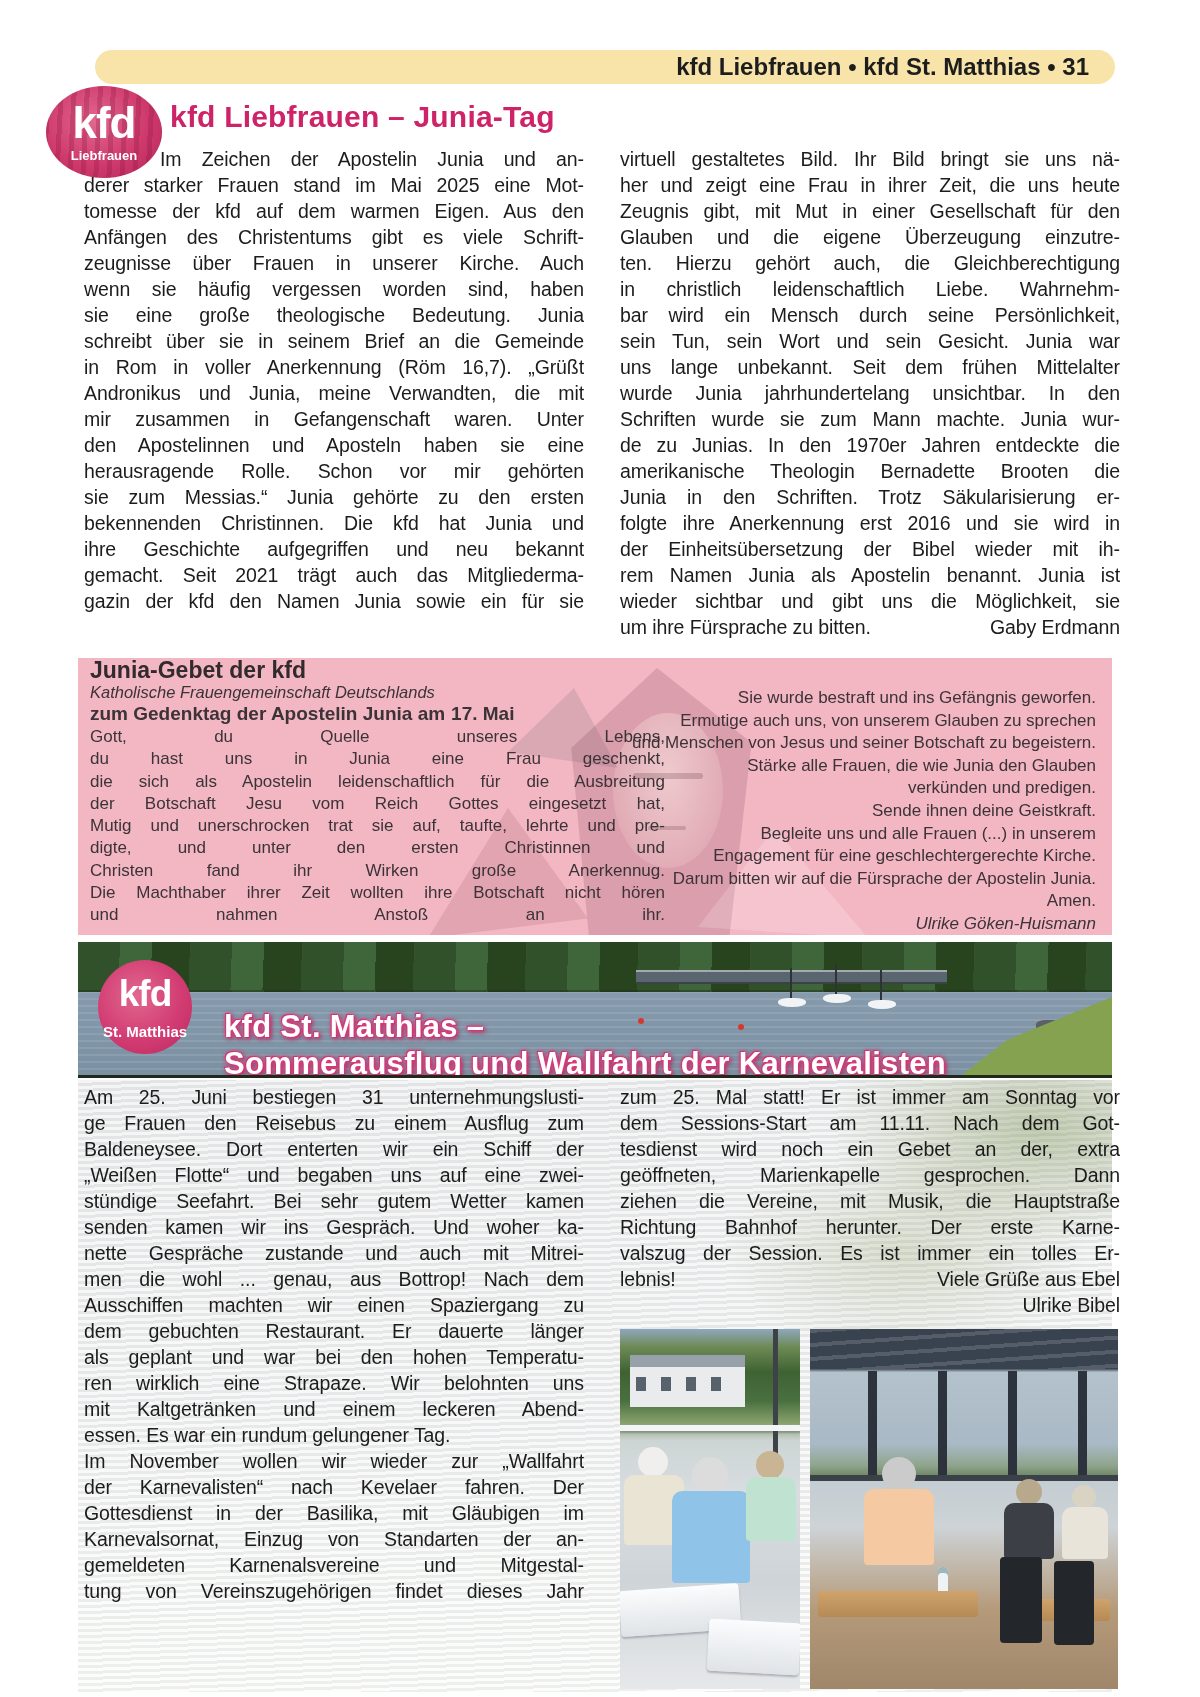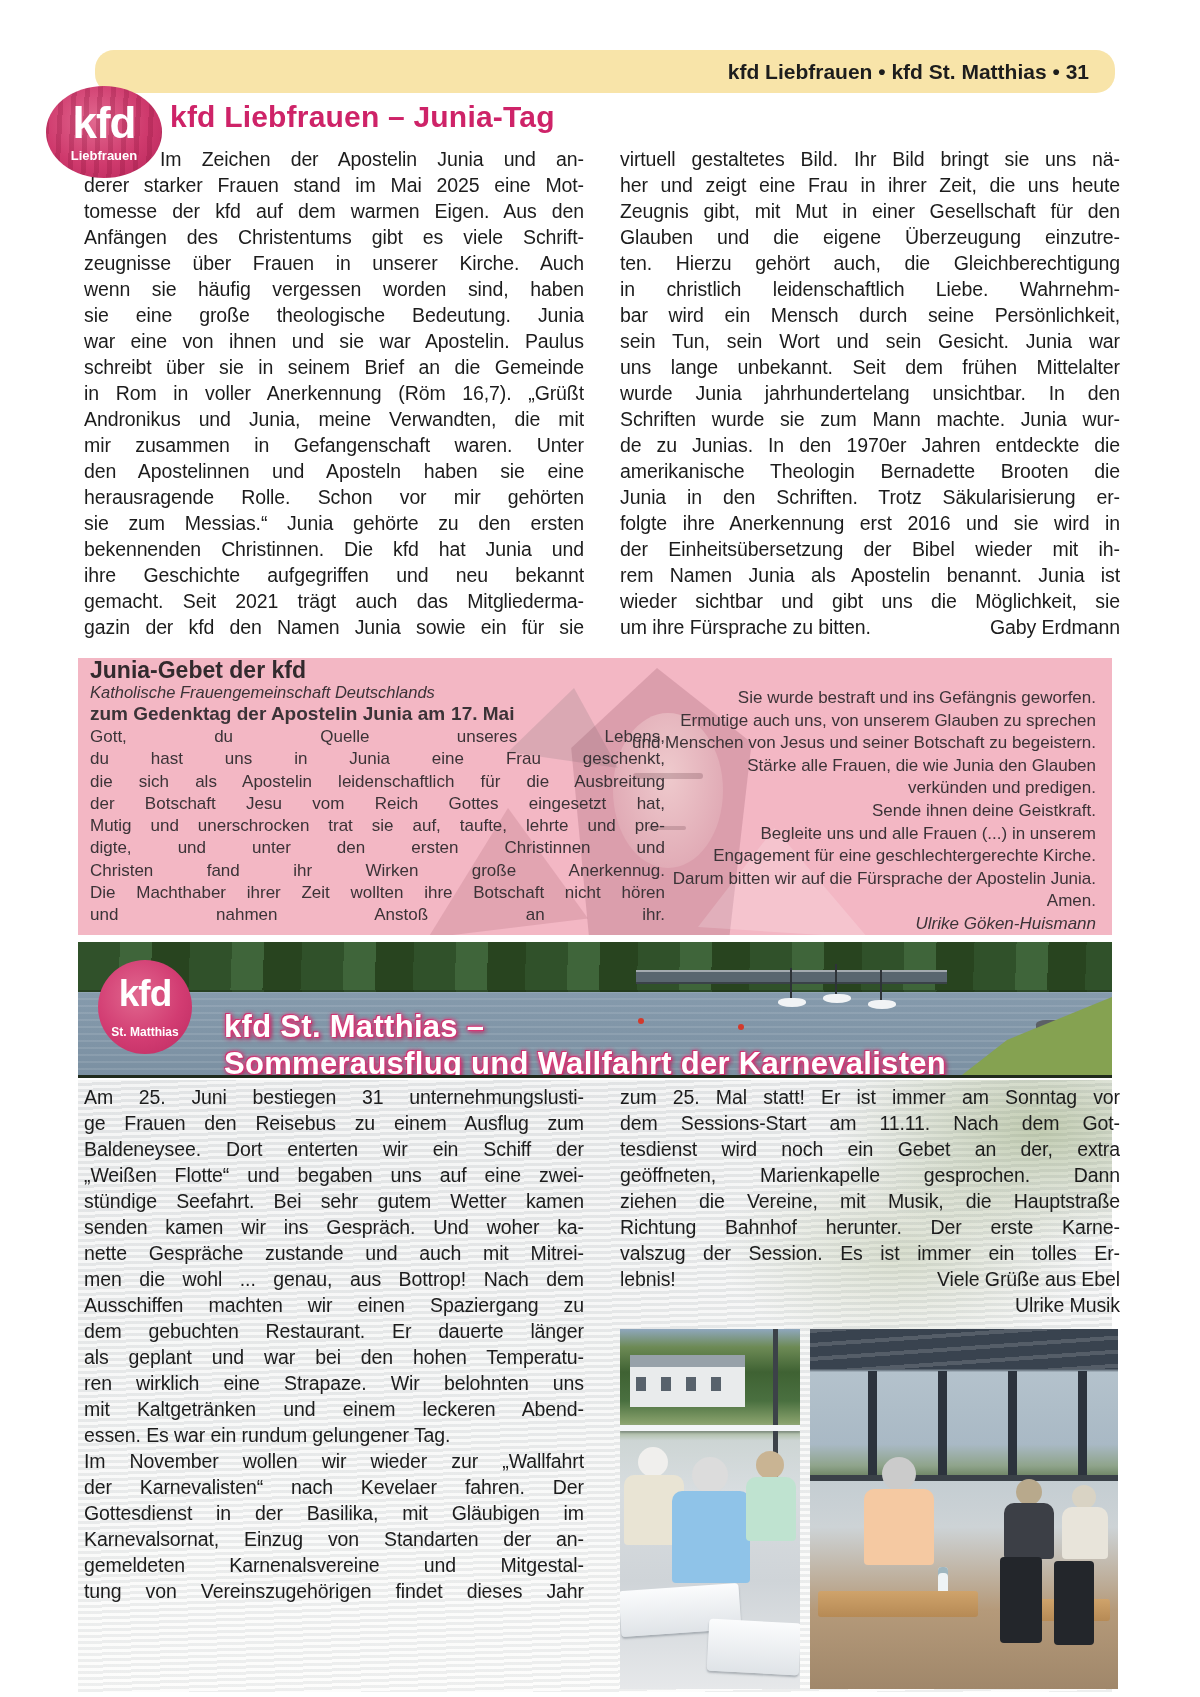--- a/index.html
+++ b/index.html
@@ -1,22 +1,22 @@
 <!DOCTYPE html>
 <html style="--brand_pink: #ce2368; --header_bar: #f8e4a9; --prayer_box: #f3b7c4; --logo_pink: #d23c72;"><head>
 <meta charset="utf-8">
 <style>
   html,body{margin:0;padding:0;background:#fff;}
   .page{position:relative;width:1200px;height:1697px;background:#fff;overflow:hidden;
         font-family:"Liberation Sans","DejaVu Sans",sans-serif;color:#1c1c1c;}
 
   
-  .header-bar{position:absolute;left:95px;top:50px;width:1020px;height:43px;border-radius:19px;
+  .header-bar{position:absolute;left:95px;top:50px;width:1020px;height:34px;border-radius:19px;
       background:var(--header_bar,#f8e4a9);display:flex;align-items:center;justify-content:flex-end;
-      padding-right:26px;box-sizing:border-box;font-weight:bold;font-size:21px;color:#1d1d1d;}
+      padding-right:26px;box-sizing:border-box;font-weight:bold;font-size:24px;color:#1d1d1d;}
 
   
   .lf-logo{position:absolute;left:46px;top:86px;width:116px;height:92px;border-radius:50%;
       background:
         repeating-linear-gradient(93deg, rgba(140,20,60,.28) 0 5px, rgba(255,255,255,0) 5px 13px),
         radial-gradient(ellipse at 42% 38%, #e1688f 0%, #cf3a6d 55%, #b5255a 100%);
       display:flex;flex-direction:column;align-items:center;justify-content:center;}
   .lf-kfd{color:#fff;font-weight:bold;font-size:44px;line-height:40px;letter-spacing:-1px;}
   .lf-sub{color:#fff;font-weight:bold;font-size:13px;line-height:13px;margin-top:6px;}
 
@@ -74,21 +74,21 @@
   .b1{left:700px;top:56px;} .b2{left:745px;top:52px;} .b3{left:790px;top:58px;}
   .motorboat{position:absolute;right:42px;top:78px;width:34px;height:14px;background:#5c6066;border-radius:30%;}
   .grass{position:absolute;right:0;bottom:0;width:150px;height:78px;background:#85a251;
       clip-path:polygon(100% 0,100% 100%,0 100%,30% 55%);}
   .buoy{position:absolute;width:6px;height:6px;border-radius:50%;background:#d33a2c;}
   .bu1{left:560px;top:76px;} .bu2{left:660px;top:82px;}
   .sm-logo{position:absolute;left:20px;top:18px;width:94px;height:94px;border-radius:50%;z-index:3;
       background:radial-gradient(circle at 42% 38%, #e1688f 0%, #d23c72 55%, #bb2a60 100%);
       display:flex;flex-direction:column;align-items:center;justify-content:center;}
   .sm-kfd{color:#fff;font-weight:bold;font-size:37px;line-height:34px;letter-spacing:-1px;}
-  .sm-sub{color:#fff;font-weight:bold;font-size:12px;line-height:12px;margin-top:15px;}
+  .sm-sub{color:#fff;font-weight:bold;font-size:15px;line-height:12px;margin-top:15px;}
   .banner-titles{position:absolute;left:146px;top:38px;z-index:3;font-weight:bold;font-size:31px;
       line-height:37px;color:#fff;letter-spacing:.3px;
       text-shadow:0 0 4px #dc3e7e,0 0 4px #dc3e7e,1px 1px 0 #c92a67,-1px -1px 0 #c92a67,2px 2px 5px #a81d52;margin-top:28px;}
 
   
   .bottom{position:absolute;left:78px;top:1080px;width:1034px;height:612px;
       background:
         radial-gradient(ellipse 300px 170px at 93% 8%, rgba(125,148,86,.42), transparent 70%),
         radial-gradient(ellipse 260px 150px at 80% 28%, rgba(146,163,108,.28), transparent 70%),
         repeating-linear-gradient(178deg, rgba(255,255,255,.5) 0 3px, rgba(208,212,216,.30) 3px 6px),
@@ -136,21 +136,20 @@
 
   <div class="main-cols">
     <div class="col lf-left">
         <div class="tl">Im Zeichen der Apostelin Junia und an-</div>
         <div class="tl">derer starker Frauen stand im Mai 2025 eine Mot-</div>
         <div class="tl">tomesse der kfd auf dem warmen Eigen. Aus den</div>
         <div class="tl">Anfängen des Christentums gibt es viele Schrift-</div>
         <div class="tl">zeugnisse über Frauen in unserer Kirche. Auch</div>
         <div class="tl">wenn sie häufig vergessen worden sind, haben</div>
         <div class="tl">sie eine große theologische Bedeutung. Junia</div>
-        <div class="tl">war eine von ihnen und sie war Apostelin. Paulus</div>
         <div class="tl">schreibt über sie in seinem Brief an die Gemeinde</div>
         <div class="tl">in Rom in voller Anerkennung (Röm 16,7). „Grüßt</div>
         <div class="tl">Andronikus und Junia, meine Verwandten, die mit</div>
         <div class="tl">mir zusammen in Gefangenschaft waren. Unter</div>
         <div class="tl">den Apostelinnen und Aposteln haben sie eine</div>
         <div class="tl">herausragende Rolle. Schon vor mir gehörten</div>
         <div class="tl">sie zum Messias.“ Junia gehörte zu den ersten</div>
         <div class="tl">bekennenden Christinnen. Die kfd hat Junia und</div>
         <div class="tl">ihre Geschichte aufgegriffen und neu bekannt</div>
         <div class="tl">gemacht. Seit 2021 trägt auch das Mitgliederma-</div>
@@ -280,21 +279,21 @@
             <div class="tl">tesdienst wird noch ein Gebet an der, extra</div>
             <div class="tl">geöffneten, Marienkapelle gesprochen. Dann</div>
             <div class="tl">ziehen die Vereine, mit Musik, die Hauptstraße</div>
             <div class="tl">Richtung Bahnhof herunter. Der erste Karne-</div>
             <div class="tl">valszug der Session. Es ist immer ein tolles Er-</div>
           </div>
         <div class="flexline">
           <span>lebnis!</span>
           <span>Viele Grüße aus Ebel</span>
         </div>
-        <div class="sign-author">Ulrike Musik</div>
+        <div class="sign-author">Ulrike Bibel</div>
 
         <div class="photos">
           <div class="photo photo1">
             <div class="p1-building"></div>
             <div class="p1-pole"></div>
             <div class="p1-rail"></div>
             <div class="head" style="left:18px;top:118px;width:30px;height:30px;background:#f0efed;"></div>
             <div class="torso" style="left:4px;top:146px;width:60px;height:70px;background:#e9e4d4;"></div>
             <div class="head" style="left:72px;top:128px;width:36px;height:36px;background:#dcdcdc;"></div>
             <div class="torso" style="left:52px;top:162px;width:78px;height:92px;background:#8fc3e8;"></div>

